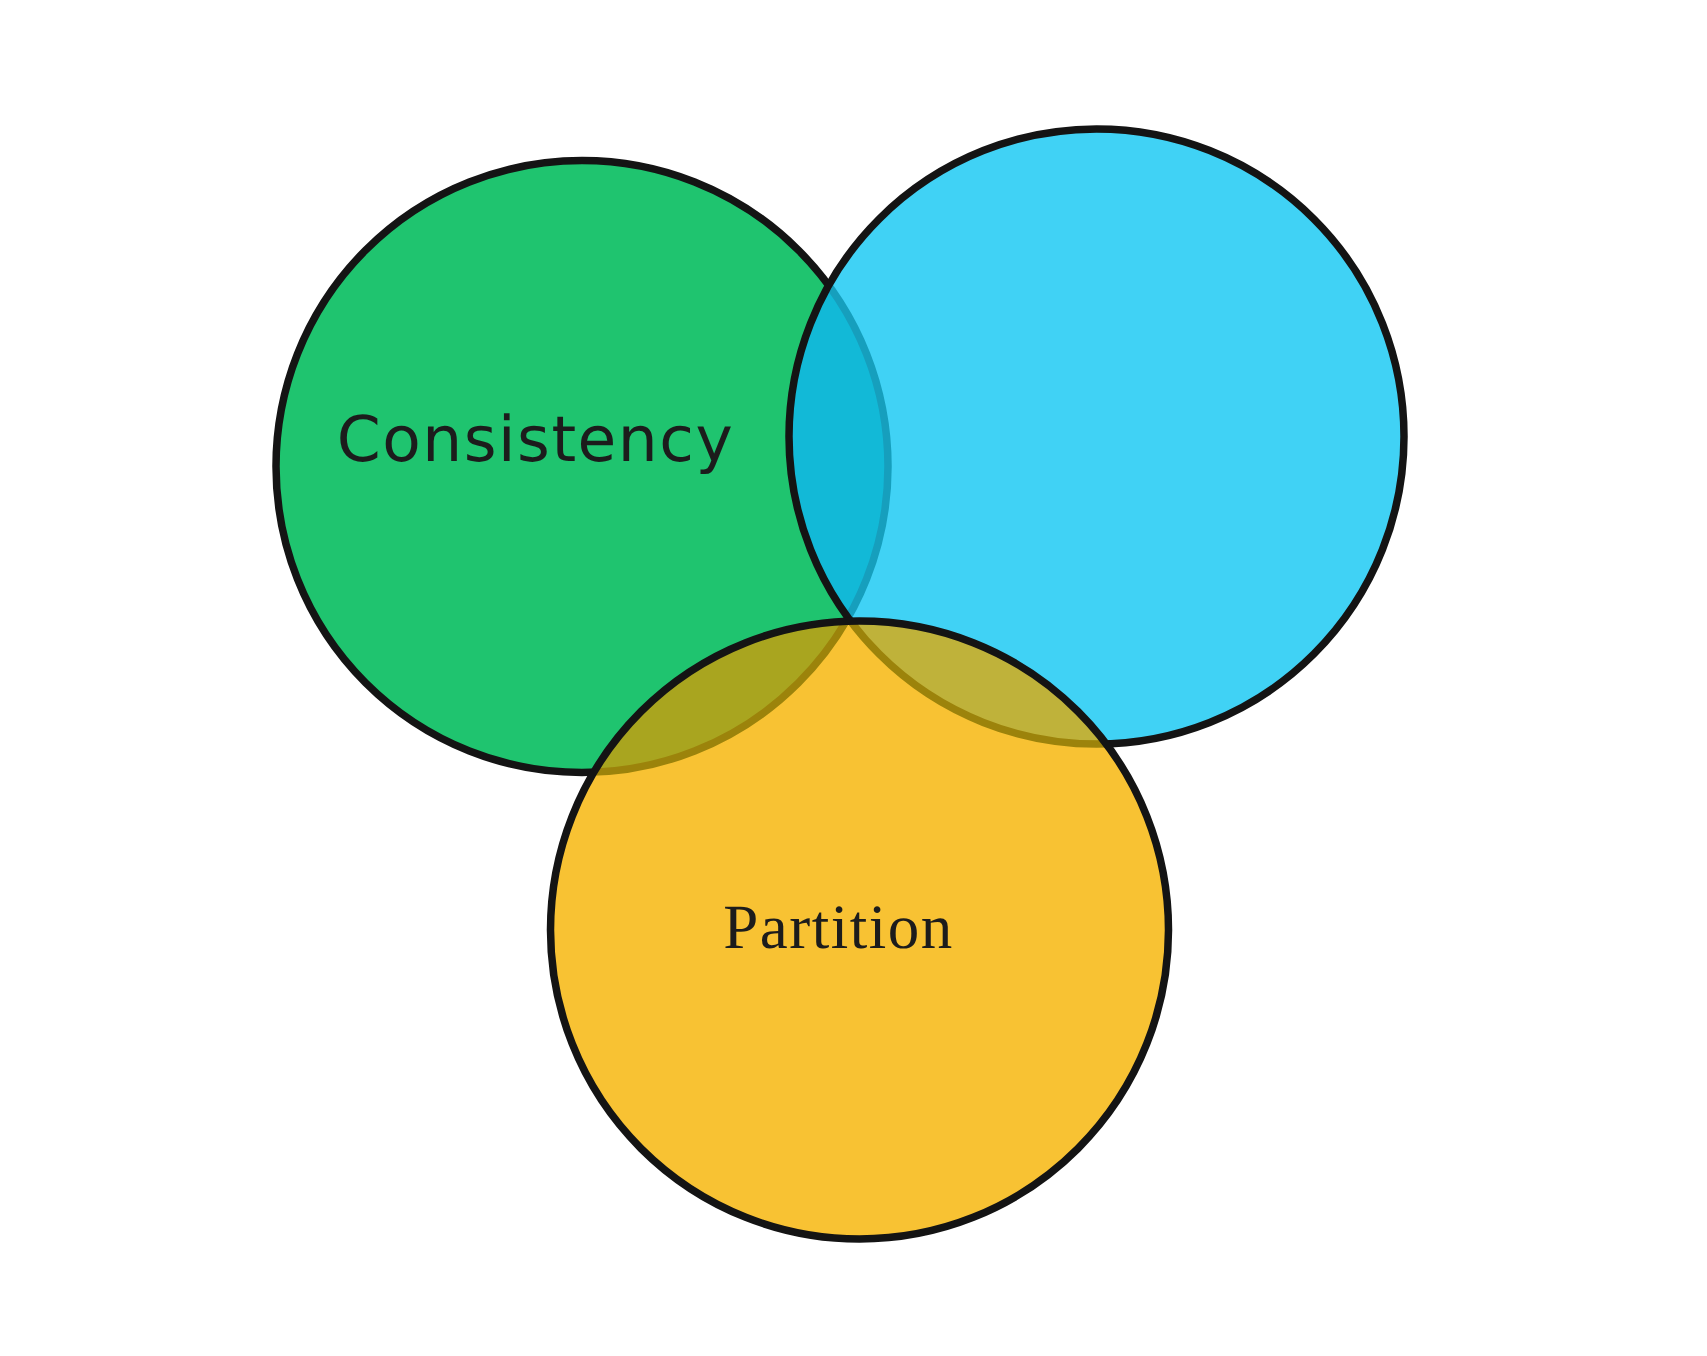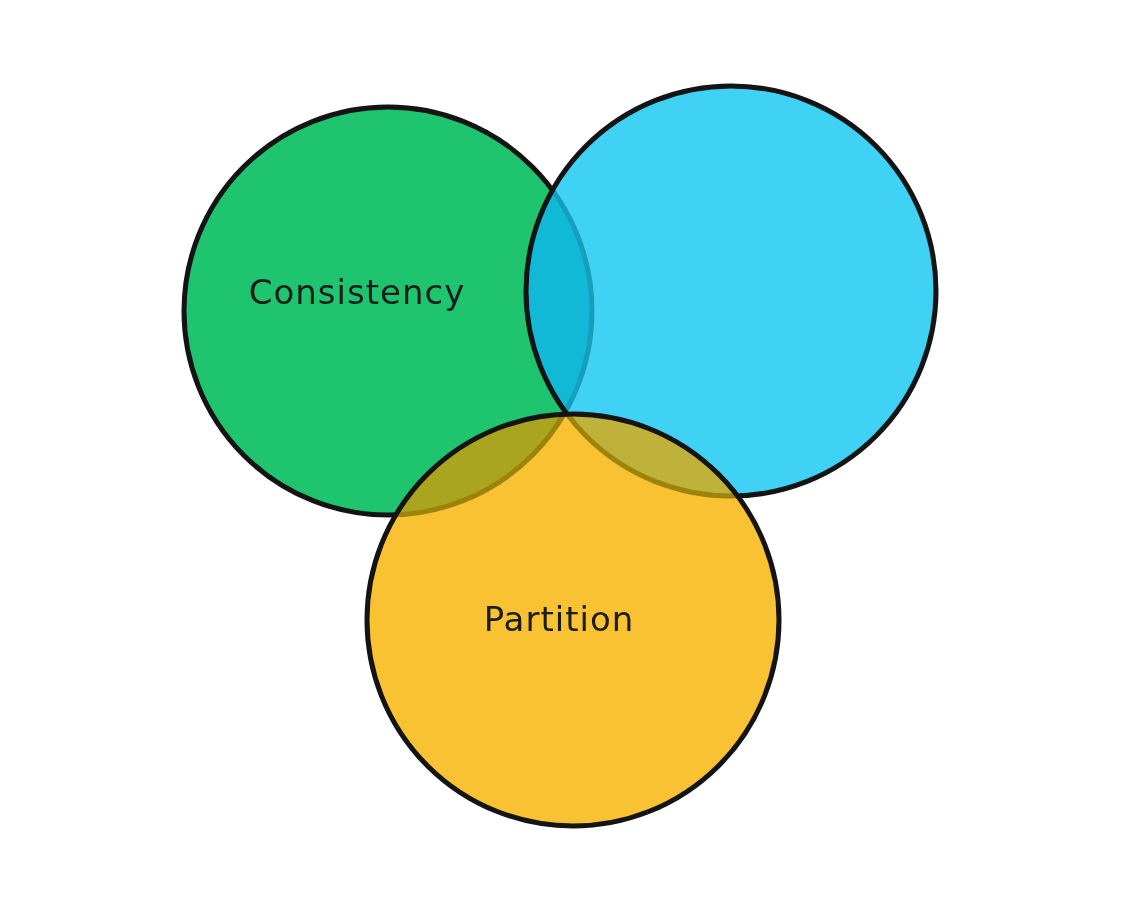--- a/index.html
+++ b/index.html
@@ -19,30 +19,30 @@
     position: absolute;
     inset: 0;
     width: 100%;
     height: 100%;
     display: block;
   }
   .set-label {
     position: absolute;
     transform: translate(-50%, -50%);
     color: #1c1c1c;
-    font-size: 34px;
+    font-size: 42px;
     letter-spacing: 1px;
     white-space: nowrap;
     text-align: center;
     line-height: 1.33;
     user-select: none;
   }
   .label-consistency { left: 357px; top: 293px; }
   .label-availability { left: 762px; top: 284px; }
-  .label-partition { left: 559px; top: 620px; }
+  .label-partition { left: 559px; top: 620px; font-family: Liberation Serif, serif; }
 </style>
 </head>
 <body>
 
 <div class="stage">
 
   <svg class="venn-svg" viewBox="0 0 1138 904" aria-hidden="true">
     <defs>
       <clipPath id="clipGreen">
           <circle cx="388" cy="311" r="204"></circle>

